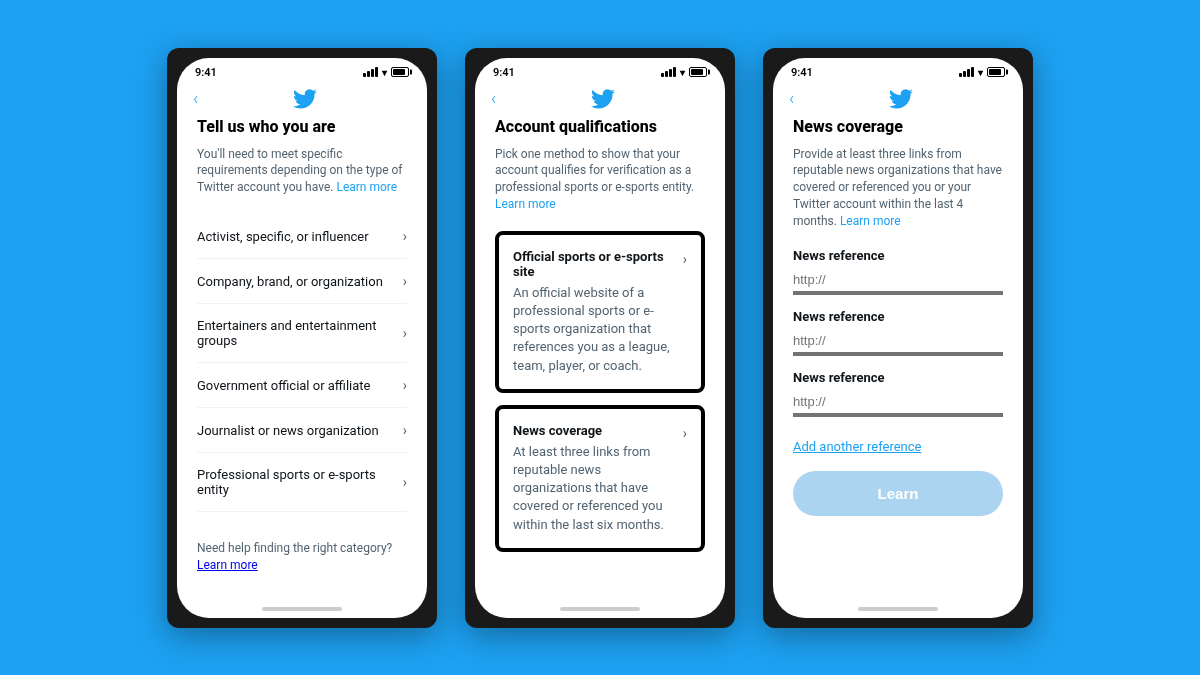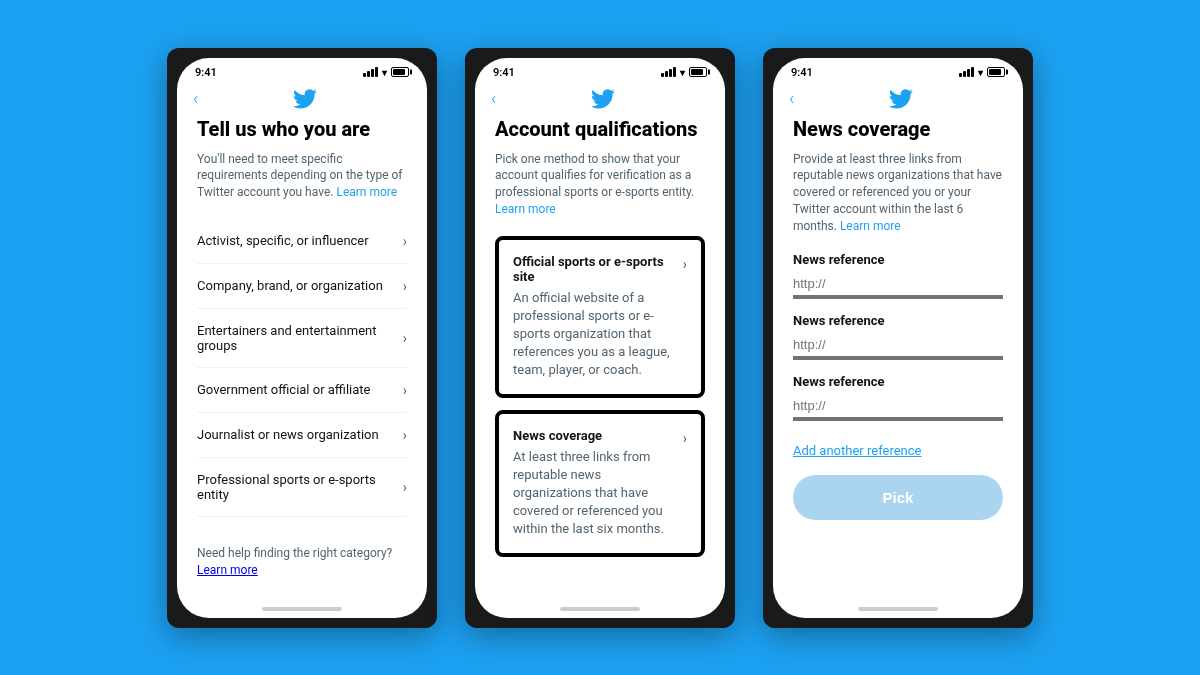--- a/index.html
+++ b/index.html
@@ -127,21 +127,21 @@
       fill: #1da1f2;
     }
 
     .screen-content {
       flex: 1;
       overflow-y: auto;
       padding: 0 20px 16px 20px;
     }
 
     .screen-title {
-      font-size: 20px;
+      font-size: 16px;
       font-weight: 800;
       color: #000;
       margin-bottom: 10px;
       line-height: 1.2;
     }
 
     .screen-subtitle {
       font-size: 12px;
       color: #536471;
       line-height: 1.4;
@@ -430,41 +430,41 @@
       <div class="twitter-logo">
         <svg class="twitter-bird" viewBox="0 0 24 20" xmlns="http://www.w3.org/2000/svg">
           <path d="M23.954 2.569a10 10 0 01-2.825.775 4.958 4.958 0 002.163-2.723c-.951.555-2.005.959-3.127 1.184a4.92 4.92 0 00-8.384 4.482C7.691 5.94 4.066 3.92 1.64 0.884a4.823 4.823 0 00-.666 2.475c0 1.71.87 3.213 2.188 4.096a4.904 4.904 0 01-2.228-.616v.061a4.923 4.923 0 003.946 4.827 4.996 4.996 0 01-2.212.085 4.937 4.937 0 004.604 3.417 9.868 9.868 0 01-6.102 2.105c-.39 0-.779-.023-1.17-.067a13.995 13.995 0 007.557 2.209c9.054 0 13.999-7.496 13.999-13.986 0-.209 0-.42-.015-.63a9.936 9.936 0 002.46-2.548l-.047-.02z"></path>
         </svg>
       </div>
     </div>
 
     <div class="screen-content">
       <div class="screen-title">News coverage</div>
       <div class="screen-subtitle">
-        <span>Provide at least three links from reputable news organizations that have covered or referenced you or your Twitter account within the last 6 months.</span>
+        <span>Provide at least three links from reputable news organizations that have covered or referenced you or your Twitter account within the last 4 months.</span>
         <a href="#">Learn more</a>
       </div>
 
       <div class="news-ref-group">
         <div class="news-ref-label">News reference</div>
         <input class="news-ref-input" type="text" placeholder="http://" style="">
       </div>
 
       <div class="news-ref-group">
         <div class="news-ref-label">News reference</div>
         <input class="news-ref-input" type="text" placeholder="http://" style="">
       </div>
 
       <div class="news-ref-group">
         <div class="news-ref-label">News reference</div>
         <input class="news-ref-input" type="text" placeholder="http://" style="">
       </div>
 
       <a href="#" class="add-reference">Add another reference</a>
 
-      <button class="next-btn">Pick</button>
+      <button class="next-btn">Learn</button>
     </div>
 
     <div class="phone-home-indicator">
       <div class="home-bar"></div>
     </div>
   </div>
 </div>
 
 </body></html>

